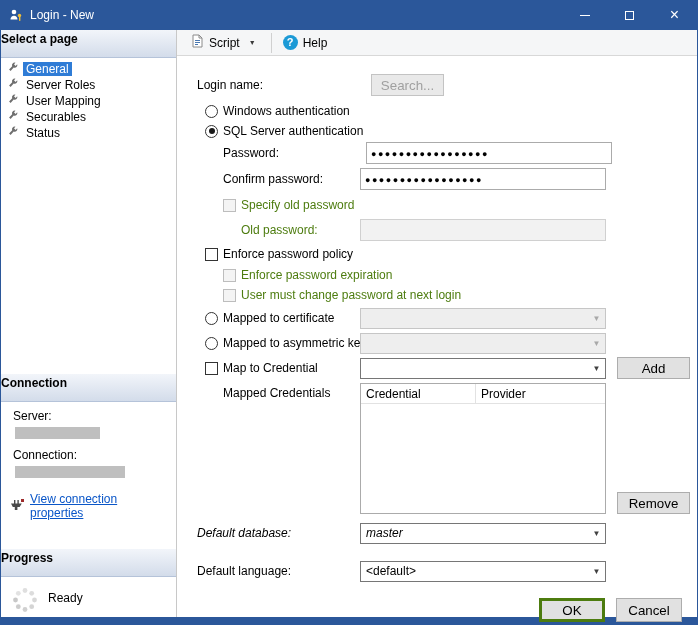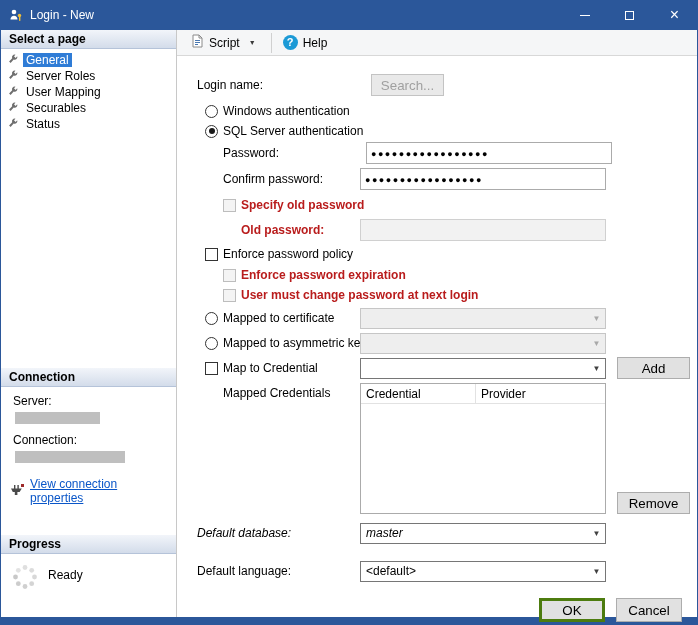--- a/index.html
+++ b/index.html
@@ -18,21 +18,21 @@
   .glyph-min { width:10px; height:1px; background:#fff; display:block; }
   .glyph-max { width:9px; height:9px; border:1px solid #fff; display:block; }
   .glyph-close { font-size:16px; line-height:16px; }
 
   
   .app-body { display:flex; height:587px; }
   .bottom-strip { height:8px; background:#2B579A; }
 
   
   .sidebar { width:176px; background:#fff; border-right:1px solid #C8C8C8; display:flex; flex-direction:column; }
-  .sec-header { height:19px; line-height:18px; font-weight:bold; padding-left:8px;
+  .sec-header { height:28px; line-height:18px; font-weight:bold; padding-left:0;
                 background:linear-gradient(#F2F5FA,#D3DCEA); border-bottom:1px solid #B5C3D9; }
   .tree { height:319px; padding-top:3px; }
   .tree-item { display:flex; align-items:center; height:16px; padding-left:6px; gap:4px; }
   .tree-item .tlabel { padding:0 3px; line-height:14px; }
   .tree-item.selected .tlabel { background:#2F7CD6; color:#fff; }
   .conn { height:148px; padding:5px 8px 0 12px; }
   .conn-label { margin-top:2px; }
   .redacted { background:#BFBFBF; height:12px; margin:4px 0 9px 2px; }
   .redacted.server { width:85px; }
   .redacted.connection { width:110px; }
@@ -52,21 +52,21 @@
              font-weight:bold; font-size:11px; line-height:15px; text-align:center; display:block; }
 
   
   .form { flex:1; padding:18px 0 0 20px; }
   .frow { display:grid; grid-template-columns:163px 246px 1fr; align-items:center; }
   .lbl { display:flex; align-items:center; gap:5px; white-space:nowrap; }
   .p8  { padding-left:8px; }
   .p26 { padding-left:26px; }
   .p44 { padding-left:44px; }
   .span-all { grid-column:1 / -1; }
-  .dis { color:#b91c1c;font-weight:bold; }
+  .dis { color:#4d7c0f; }
 
   .tb { width:246px; height:22px; border:1px solid #ABABAB; background:#fff; padding:1px 4px;
         font-family:"Liberation Sans", sans-serif; font-size:12px; }
   .tb.pwd { font-size:9px; letter-spacing:1.5px; padding-top:3px; }
   .tb:disabled { background:#F2F2F2; border-color:#D0D0D0; }
 
   .combo { width:246px; height:21px; border:1px solid #767676; background:#fff;
            display:flex; align-items:center; padding-left:5px; }
   .combo .arrow { margin-left:auto; width:17px; text-align:center; font-size:8px; color:#404040; }
   .combo.disabled { background:#EEEEEE; border-color:#C6C6C6; color:#8a8a8a; }

